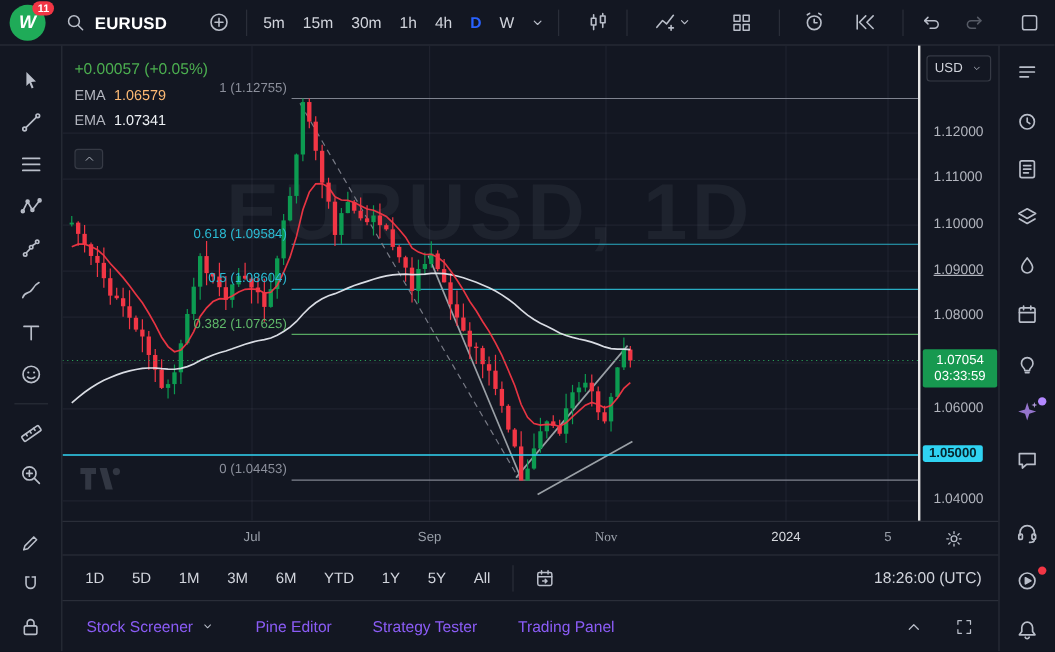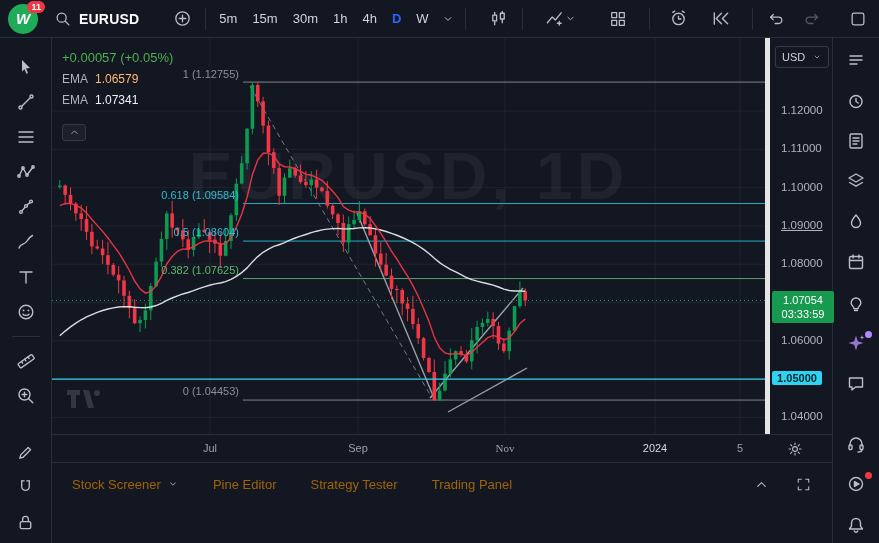--- a/index.html
+++ b/index.html
@@ -44,21 +44,21 @@
   .legend{position:absolute;left:10px;top:12px;font-size:13px;}
   .legend .change{color:#4caf50;font-weight:500;}
   .legend .row{margin-top:7px;font-size:12px;color:#b2b5be;}
   .legend .val-red{color:#fdba74;margin-left:7px;font-weight:500;}
   .legend .val-white{color:#eef1f5;margin-left:7px;font-weight:500;}
   .collapse-btn{position:absolute;left:10px;top:86px;width:22px;height:15px;border:1px solid #363a45;
                 border-radius:3px;background:#1b202b;display:flex;align-items:center;justify-content:center;}
   .fib-label{position:absolute;right:526px;font-size:11px;white-space:nowrap;}
   .tv-mark{position:absolute;left:14px;top:350px;opacity:.55;}
   
-  .axis{position:absolute;left:713px;top:0;width:67px;height:396px;border-left:5px solid #e5e5e5;box-sizing:border-box;}
+  .axis{position:absolute;left:713px;top:0;width:67px;height:396px;border-left:2px solid #e5e5e5;box-sizing:border-box;}
   .usd-box{position:absolute;left:5px;top:8px;width:54px;height:22px;border:1px solid #363a45;border-radius:3px;
            display:flex;align-items:center;justify-content:space-between;padding:0 6px;box-sizing:border-box;
            font-size:11px;color:#d1d4dc;}
   .axlabel{position:absolute;left:11px;font-size:11.5px;color:#b2b5be;}
   .badge-last{position:absolute;left:2px;top:253px;width:62px;background:#179950;color:#fff;border-radius:2px;
               font-size:11px;text-align:center;padding:2px 0;line-height:14px;font-weight:500;}
   .badge-level{position:absolute;left:2px;top:333px;width:50px;background:#2fd3f2;color:#06262e;border-radius:2px;
                font-size:11px;text-align:center;padding:1px 0;font-weight:600;}
   
   .time-strip{position:relative;height:28px;border-top:1px solid #2a2e39;box-sizing:border-box;}
@@ -66,21 +66,21 @@
   .tlabel.year{color:#d6d9de;}
   .gear-btn{position:absolute;left:733px;top:4px;width:20px;height:20px;display:flex;align-items:center;justify-content:center;}
   
   .range-bar{display:flex;align-items:center;height:38px;border-top:1px solid #2a2e39;box-sizing:border-box;
              padding:0 14px;gap:13px;font-size:12.5px;}
   .range-item{padding:3px 5px;border-radius:4px;color:#d1d4dc;}
   .clock{margin-left:auto;font-size:13px;color:#d1d4dc;}
   
   .bottom-bar{display:flex;align-items:center;height:43px;border-top:1px solid #2a2e39;box-sizing:border-box;
               padding:0 16px 0 20px;gap:34px;font-size:13px;}
-  .tab{display:flex;align-items:center;gap:6px;color:#a16207;}
+  .tab{display:flex;align-items:center;gap:6px;color:#8b5cf6;}
   .bb-right{margin-left:auto;display:flex;align-items:center;gap:16px;}
 </style>
 </head>
 <body>
 
 <div class="app">
 
   <header class="topbar">
     <div class="logo">
       <span class="logo-glyph">W</span>
@@ -533,20 +533,39 @@
         <span class="tlabel year" style="left:603px;">2024</span>
         <span class="tlabel" style="left:688px;">5</span>
         <div class="gear-btn">
           <svg class="ic" width="16" height="16" viewBox="0 0 20 20">
               <circle cx="10" cy="10" r="3"></circle>
               <path d="M10 4.5 v-2 M10 17.5 v-2 M4.5 10 h-2 M17.5 10 h-2 M6 6 L4.6 4.6 M14 6 l1.4 -1.4 M6 14 l-1.4 1.4 M14 14 l1.4 1.4"></path>
             </svg>
         </div>
       </div>
 
+      <div class="range-bar">
+        <span class="range-item">1D</span>
+        <span class="range-item">5D</span>
+        <span class="range-item">1M</span>
+        <span class="range-item">3M</span>
+        <span class="range-item">6M</span>
+        <span class="range-item">YTD</span>
+        <span class="range-item">1Y</span>
+        <span class="range-item">5Y</span>
+        <span class="range-item">All</span>
+        <div class="sep"></div>
+        <div class="tbtn">
+          <svg class="ic" width="18" height="18" viewBox="0 0 20 20">
+              <rect x="3.5" y="4.5" width="13" height="12" rx="1.5"></rect>
+              <path d="M7 3 v3 M13 3 v3 M3.5 8.5 H16.5 M8 12.5 h4 M12 12.5 l-1.6 -1.6 M12 12.5 l-1.6 1.6"></path>
+            </svg>
+        </div>
+        <span class="clock">18:26:00 (UTC)</span>
+      </div>
 
       <div class="bottom-bar">
         <div class="tab">
           <span>Stock Screener</span>
           <svg class="ic" width="12" height="12" viewBox="0 0 20 20">
               <path d="M6 8 l4 4 4 -4"></path>
             </svg>
         </div>
         <div class="tab">
           <span>Pine Editor</span>

